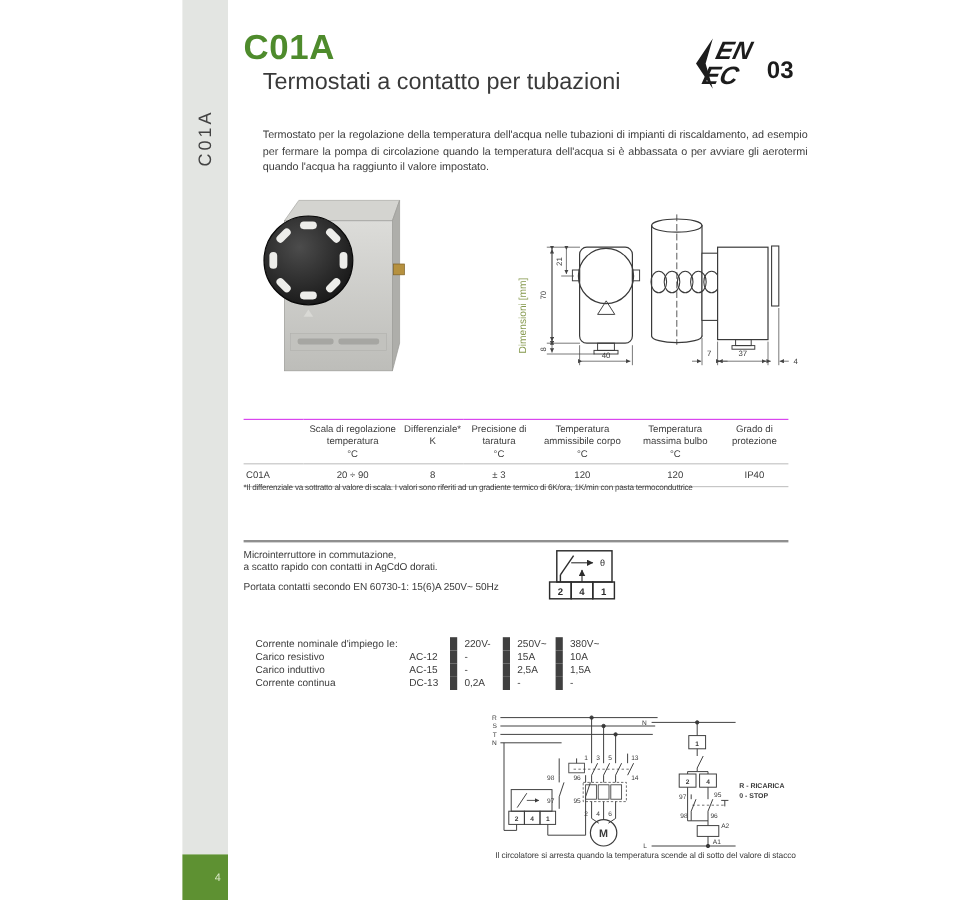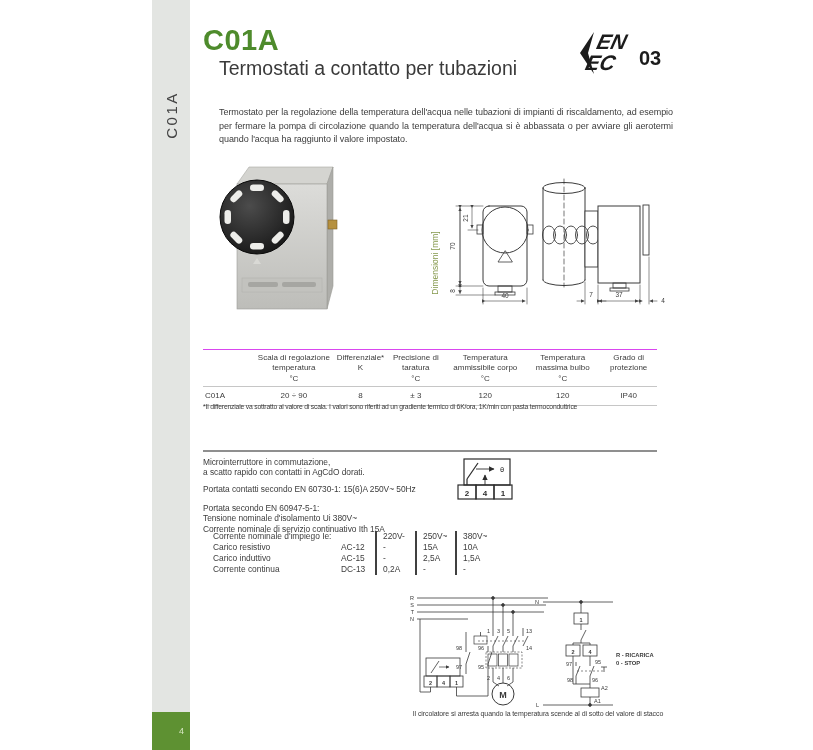--- a/index.html
+++ b/index.html
@@ -30,21 +30,21 @@
   .spec .unit{display:block;}
   .footnote{position:absolute;left:203px;top:403px;font-size:6.8px;letter-spacing:-.2px;white-space:nowrap;}
   
   .elec-h{position:absolute;left:203px;top:429px;font-size:15.5px;letter-spacing:.3px;color:#3a3a3a;}
   .elec-rule{position:absolute;left:203px;top:450px;width:454px;height:2px;background:#8f8f8f;}
   .ep{position:absolute;left:203px;font-size:8.4px;line-height:1.22;letter-spacing:-.05px;}
   .ratings{position:absolute;left:213px;top:531px;border-collapse:collapse;font-size:8.4px;}
   .ratings td,.ratings th{font-weight:normal;text-align:left;padding:0 0 1px 0;line-height:1.2;}
   .ratings .lab{width:128px;}
   .ratings .code{width:34px;}
-  .ratings .vcol{border-left:2px solid #404040;padding-left:6px;width:32px;}
+  .ratings .vcol{border-left:6px solid #404040;padding-left:6px;width:32px;}
   .switch-sym{position:absolute;left:450px;top:455px;}
   
   .esempio{position:absolute;left:203px;top:597px;font-size:8.2px;font-weight:bold;
         letter-spacing:.35px;line-height:1.5;color:#3a3a3a;}
   .wiring{position:absolute;left:398px;top:588px;}
   .wiring-caption{position:absolute;left:388px;top:710px;width:300px;font-size:7px;
         text-align:center;letter-spacing:-.1px;}
   svg text{font-family:"Liberation Sans",sans-serif;}
 </style>
 </head>
@@ -213,25 +213,20 @@
   </table>
   <div class="footnote">*Il differenziale va sottratto al valore di scala. I valori sono riferiti ad un gradiente termico di 6K/ora, 1K/min con pasta termoconduttrice</div>
 
   <div class="elec-rule"></div>
 
   <div class="ep" style="top:457px">
     <div>Microinterruttore in commutazione,</div>
     <div>a scatto rapido con contatti in AgCdO dorati.</div>
   </div>
   <div class="ep" style="top:484px">Portata contatti secondo EN 60730-1: 15(6)A 250V~ 50Hz</div>
-  <div class="ep" style="top:503px">
-    <div>Portata secondo EN 60947-5-1:</div>
-    <div>Tensione nominale d'isolamento Ui 380V~</div>
-    <div>Corrente nominale di servizio continuativo Ith 15A</div>
-  </div>
 
   <table class="ratings">
     <tbody>
         <tr>
       <th colspan="2">Corrente nominale d'impiego Ie:</th>
       <th class="vcol">220V-</th>
       <th class="vcol">250V~</th>
       <th class="vcol">380V~</th>
     </tr>
     <tr>

